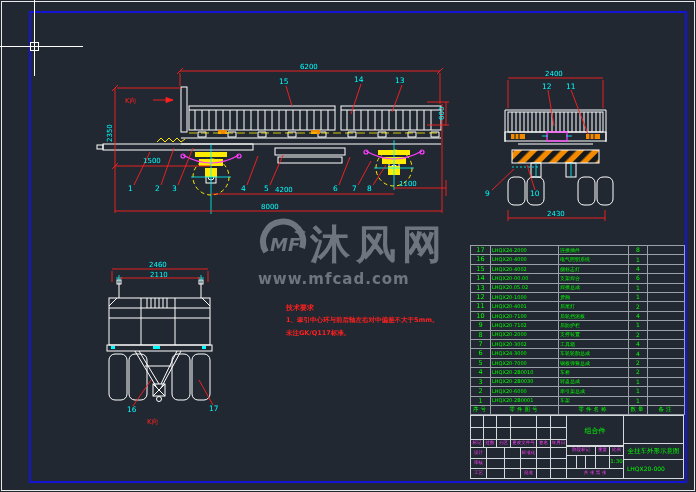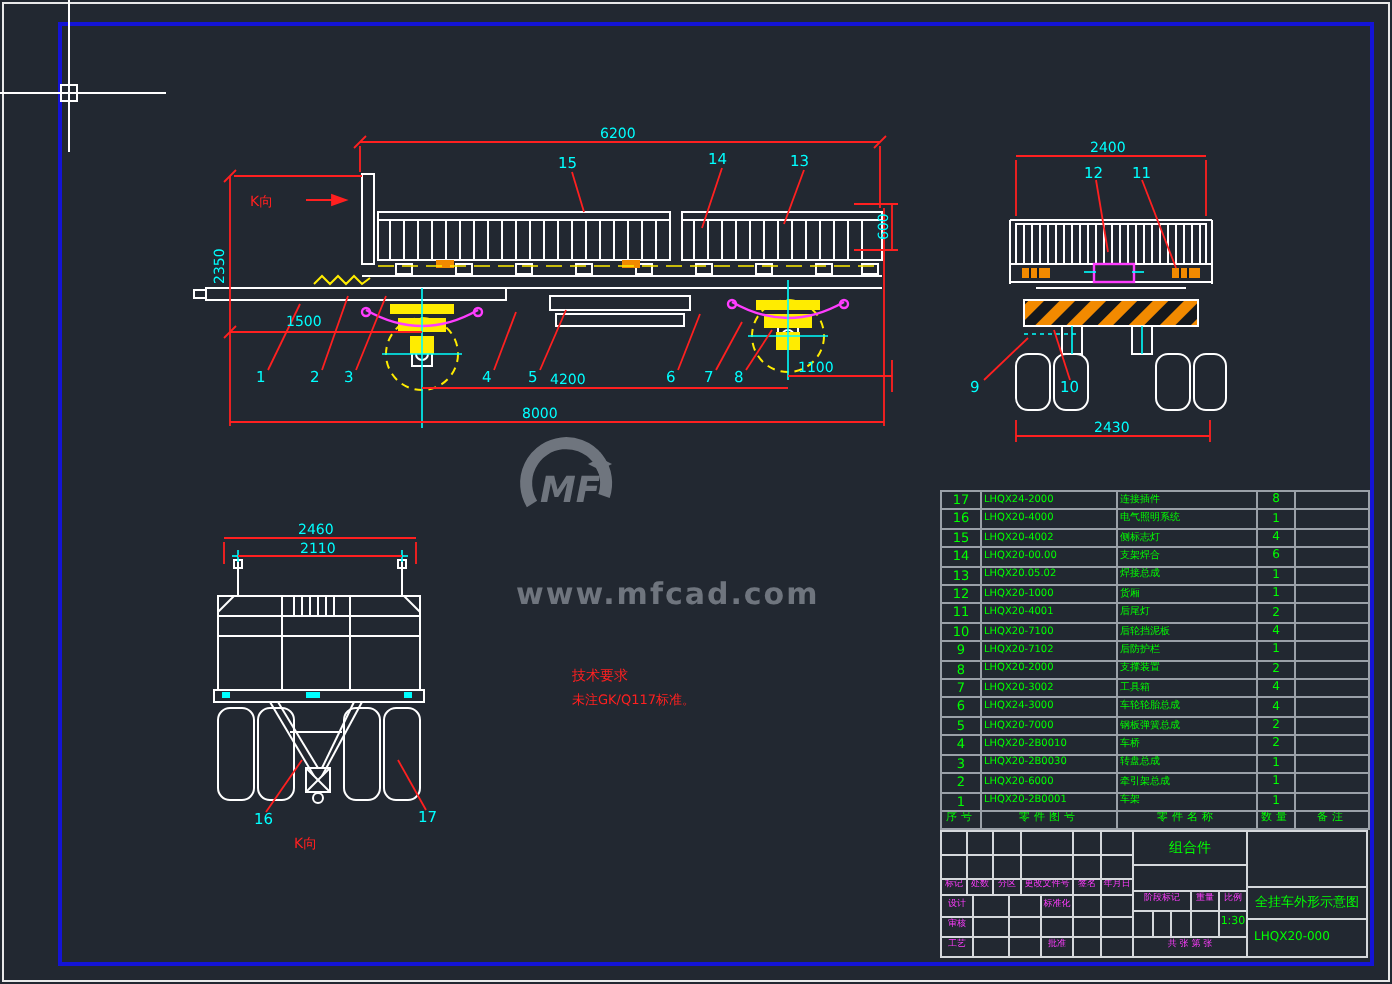--- a/index.html
+++ b/index.html
@@ -11,23 +11,23 @@
   .paper-border{position:absolute;left:1px;top:1px;width:692px;height:488px;border:1px solid #e9e9e9;}
   .blue-frame{position:absolute;left:29px;top:11px;width:654px;height:468px;border:2px solid #1414d6;}
   
   .ch-v{position:absolute;left:34px;top:0;width:1px;height:76px;background:#fff;}
   .ch-h{position:absolute;left:0;top:46px;width:83px;height:1px;background:#fff;}
   .ch-box{position:absolute;left:30px;top:42px;width:9px;height:9px;border:1.5px solid #fff;box-sizing:border-box;}
   
   .wm{position:absolute;left:258px;top:218px;width:200px;opacity:.55;color:#aeb4bd;}
   .wm-row{display:flex;align-items:center;}
   .wm-brand{font-size:40px;font-weight:bold;letter-spacing:6px;line-height:1;}
-  .wm-url{font-size:15px;font-weight:bold;letter-spacing:1px;margin-top:18px;}
+  .wm-url{font-size:15px;font-weight:bold;letter-spacing:1px;margin-top:0;}
   
-  .notes{position:absolute;left:286px;top:332px;width:172px;color:#ff2020;font-size:6.5px;line-height:12.3px;white-space:nowrap;}
+  .notes{position:absolute;left:286px;top:302px;width:172px;color:#ff2020;font-size:6.5px;line-height:12.3px;white-space:nowrap;font-weight:bold;}
   .notes .nt{font-size:7px;}
   
   table.bom{position:absolute;left:470px;top:245px;width:214px;height:170px;border-collapse:collapse;table-layout:fixed;}
   table.bom td{border:1px solid #9aa0a8;color:#00ff00;font-size:5px;line-height:1;padding:0 1px;
                white-space:nowrap;overflow:hidden;height:8px;}
   table.bom td.no{font-size:6.5px;text-align:center;}
   table.bom td.qty{font-size:6px;text-align:center;}
   table.bom tfoot td{font-size:5.5px;text-align:center;letter-spacing:2px;}
   
   .tb{position:absolute;left:470px;top:415px;width:214px;height:64px;}
@@ -274,20 +274,21 @@
     </g>
     <text class="dimtx" x="46" y="9">2460</text>
     <text class="dimtx" x="47" y="18.5">2110</text>
     <text class="baltx" x="24" y="154">16</text>
     <text class="baltx" x="106" y="153">17</text>
     <text class="redtx" x="44" y="166">K向</text>
   </svg>
 
   <div class="notes">
     <div class="nt">技术要求</div>
+    <div>1、牵引中心环与前后轴左右对中偏差不大于5mm。</div>
     <div>未注GK/Q117标准。</div>
   </div>
 
   <table class="bom">
     <colgroup>
         <col style="width:20px">
         <col style="width:68px">
         <col style="width:70px">
         <col style="width:19px">
         <col style="width:37px">
@@ -475,21 +476,21 @@
     <div class="tc" style="left:50px;top:43px;width:17px;height:11px"></div>
     <div class="tc" style="left:66px;top:43px;width:15px;height:11px"></div>
     <div class="tc" style="left:80px;top:43px;width:17px;height:11px"></div>
     <div class="tc" style="left:0;top:53px;width:17px;height:11px">工艺</div>
     <div class="tc" style="left:16px;top:53px;width:19px;height:11px"></div>
     <div class="tc" style="left:34px;top:53px;width:17px;height:11px"></div>
     <div class="tc" style="left:50px;top:53px;width:17px;height:11px">批准</div>
     <div class="tc" style="left:66px;top:53px;width:15px;height:11px"></div>
     <div class="tc" style="left:80px;top:53px;width:17px;height:11px"></div>
 
-    <div class="tc grn" style="left:96px;top:0;width:58px;height:18px;font-size:7px">组合件</div>
+    <div class="tc grn" style="left:96px;top:0;width:58px;height:32px;font-size:7px">组合件</div>
     <div class="tc" style="left:96px;top:30px;width:30px;height:11px">阶段标记</div>
     <div class="tc" style="left:125px;top:30px;width:15px;height:11px">重量</div>
     <div class="tc" style="left:139px;top:30px;width:15px;height:11px">比例</div>
     <div class="tc" style="left:96px;top:40px;width:11px;height:14px"></div>
     <div class="tc" style="left:106px;top:40px;width:10px;height:14px"></div>
     <div class="tc" style="left:115px;top:40px;width:11px;height:14px"></div>
     <div class="tc" style="left:125px;top:40px;width:15px;height:14px"></div>
     <div class="tc grn" style="left:139px;top:40px;width:15px;height:14px;font-size:5.5px">1:30</div>
     <div class="tc" style="left:96px;top:53px;width:58px;height:11px">共  张  第  张</div>
 
@@ -499,17 +500,18 @@
   </div>
 
   <div class="wm">
     <div class="wm-row">
       <svg width="52" height="52" viewBox="0 0 52 52">
         <path d="M8 34 A 20 20 0 1 1 44 30" stroke="#aeb4bd" stroke-width="6" fill="none"></path>
         <path d="M44 18 A 20 20 0 1 1 10 20" stroke="#aeb4bd" stroke-width="0" fill="none"></path>
         <text x="12" y="33" font-size="18" font-weight="bold" fill="#aeb4bd" font-style="italic">MF</text>
         <path d="M42 8 l2 4 4 2 -4 2 -2 4 -2 -4 -4 -2 4 -2 z" fill="#aeb4bd"></path>
       </svg>
+      <div class="wm-brand">沐风网</div>
     </div>
     <div class="wm-url">www.mfcad.com</div>
   </div>
 
 </div>
 
 </body></html>

